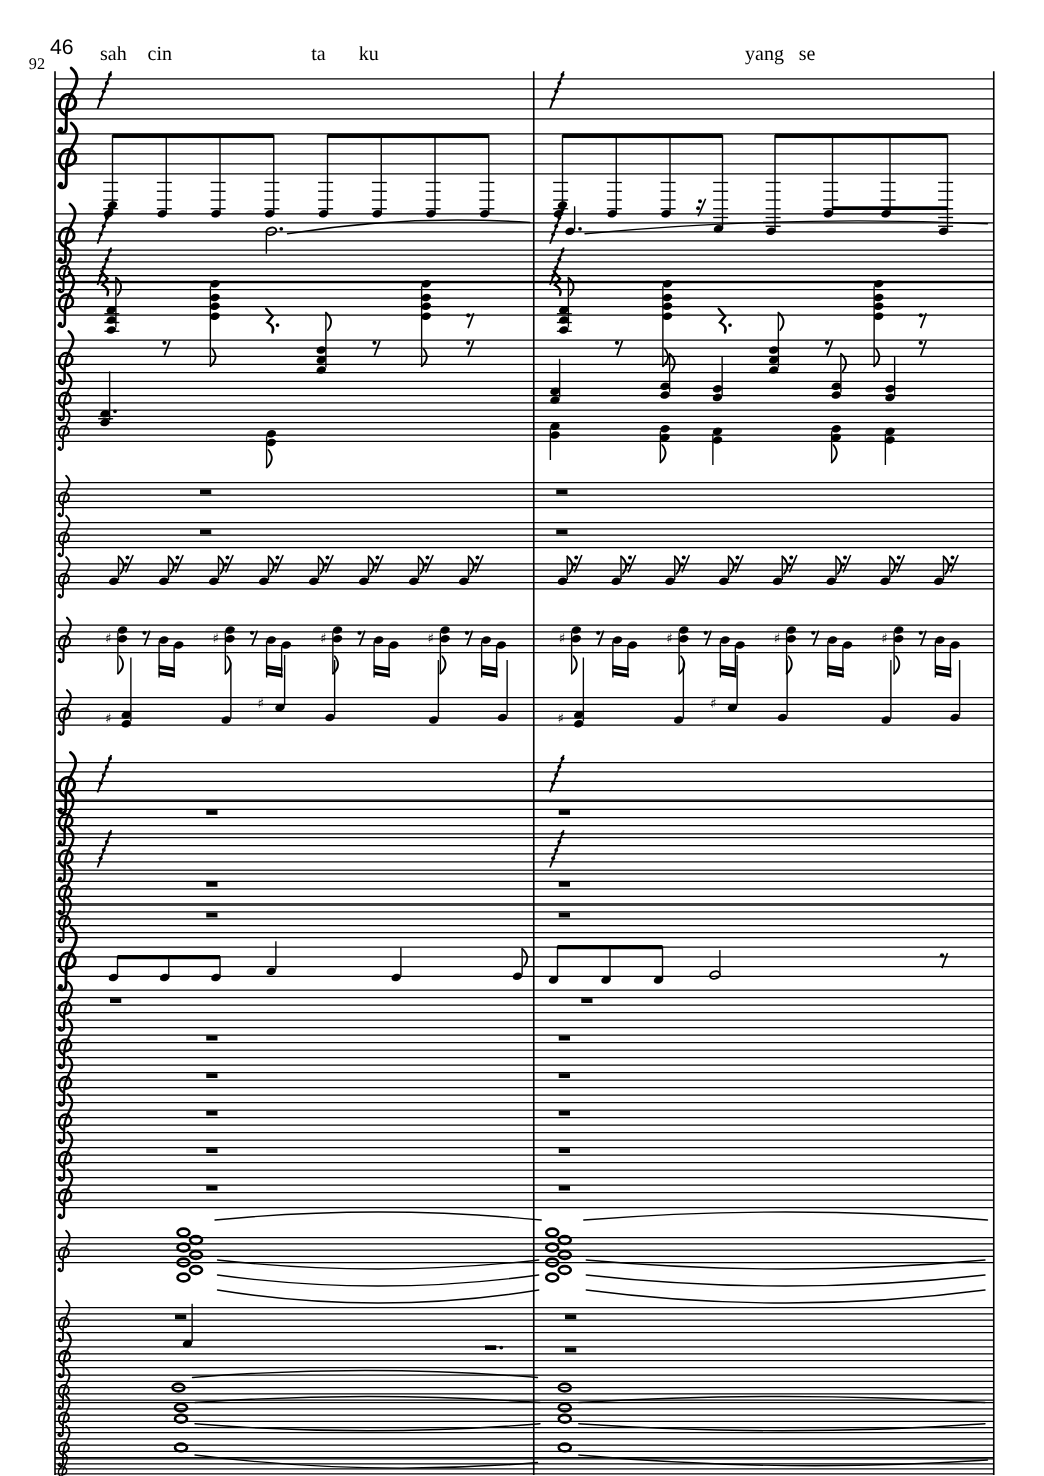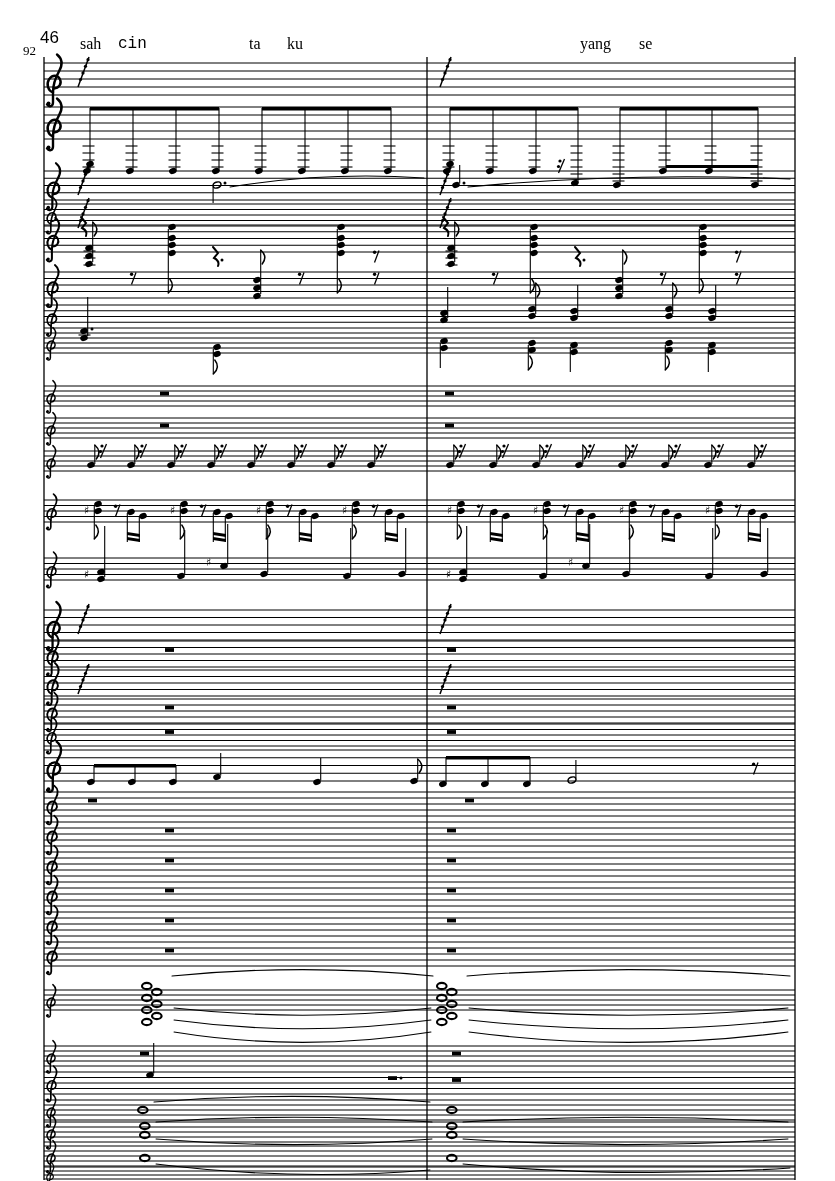--- a/index.html
+++ b/index.html
@@ -33,24 +33,24 @@
   }
 </style>
 </head>
 <body>
 
 <div class="page">
   <div class="pgnum">46</div>
   <div class="mnum">92</div>
   <div class="lyrics">
       <span style="left: 80px; top: 36px;">sah</span>
-      <span style="left: 118px; top: 36px; font-family: Liberation Mono, monospace;">cin</span>
+      <span style="left: 118px; top: 36px;">cin</span>
       <span style="left: 249px; top: 36px; text-align: right;">ta</span>
       <span style="left: 287px; top: 36px; text-align: right;">ku</span>
-      <span style="left: 580px; top: 36px;">yang</span>
+      <span style="left: 596px; top: 36px;">yang</span>
       <span style="left: 639px; top: 36px;">se</span>
     </div>
   <svg width="835" height="1181" viewBox="0 0 835 1181" xmlns="http://www.w3.org/2000/svg">
       <g>
         <line x1="44" y1="63" x2="795" y2="63" stroke="#000000" stroke-width="1"></line>
         <line x1="44" y1="71" x2="795" y2="71" stroke="#000000" stroke-width="1"></line>
         <line x1="44" y1="79" x2="795" y2="79" stroke="#000000" stroke-width="1"></line>
         <line x1="44" y1="87" x2="795" y2="87" stroke="#000000" stroke-width="1"></line>
         <line x1="44" y1="95" x2="795" y2="95" stroke="#000000" stroke-width="1"></line>
         <g transform="translate(46 52.44) scale(1)">

